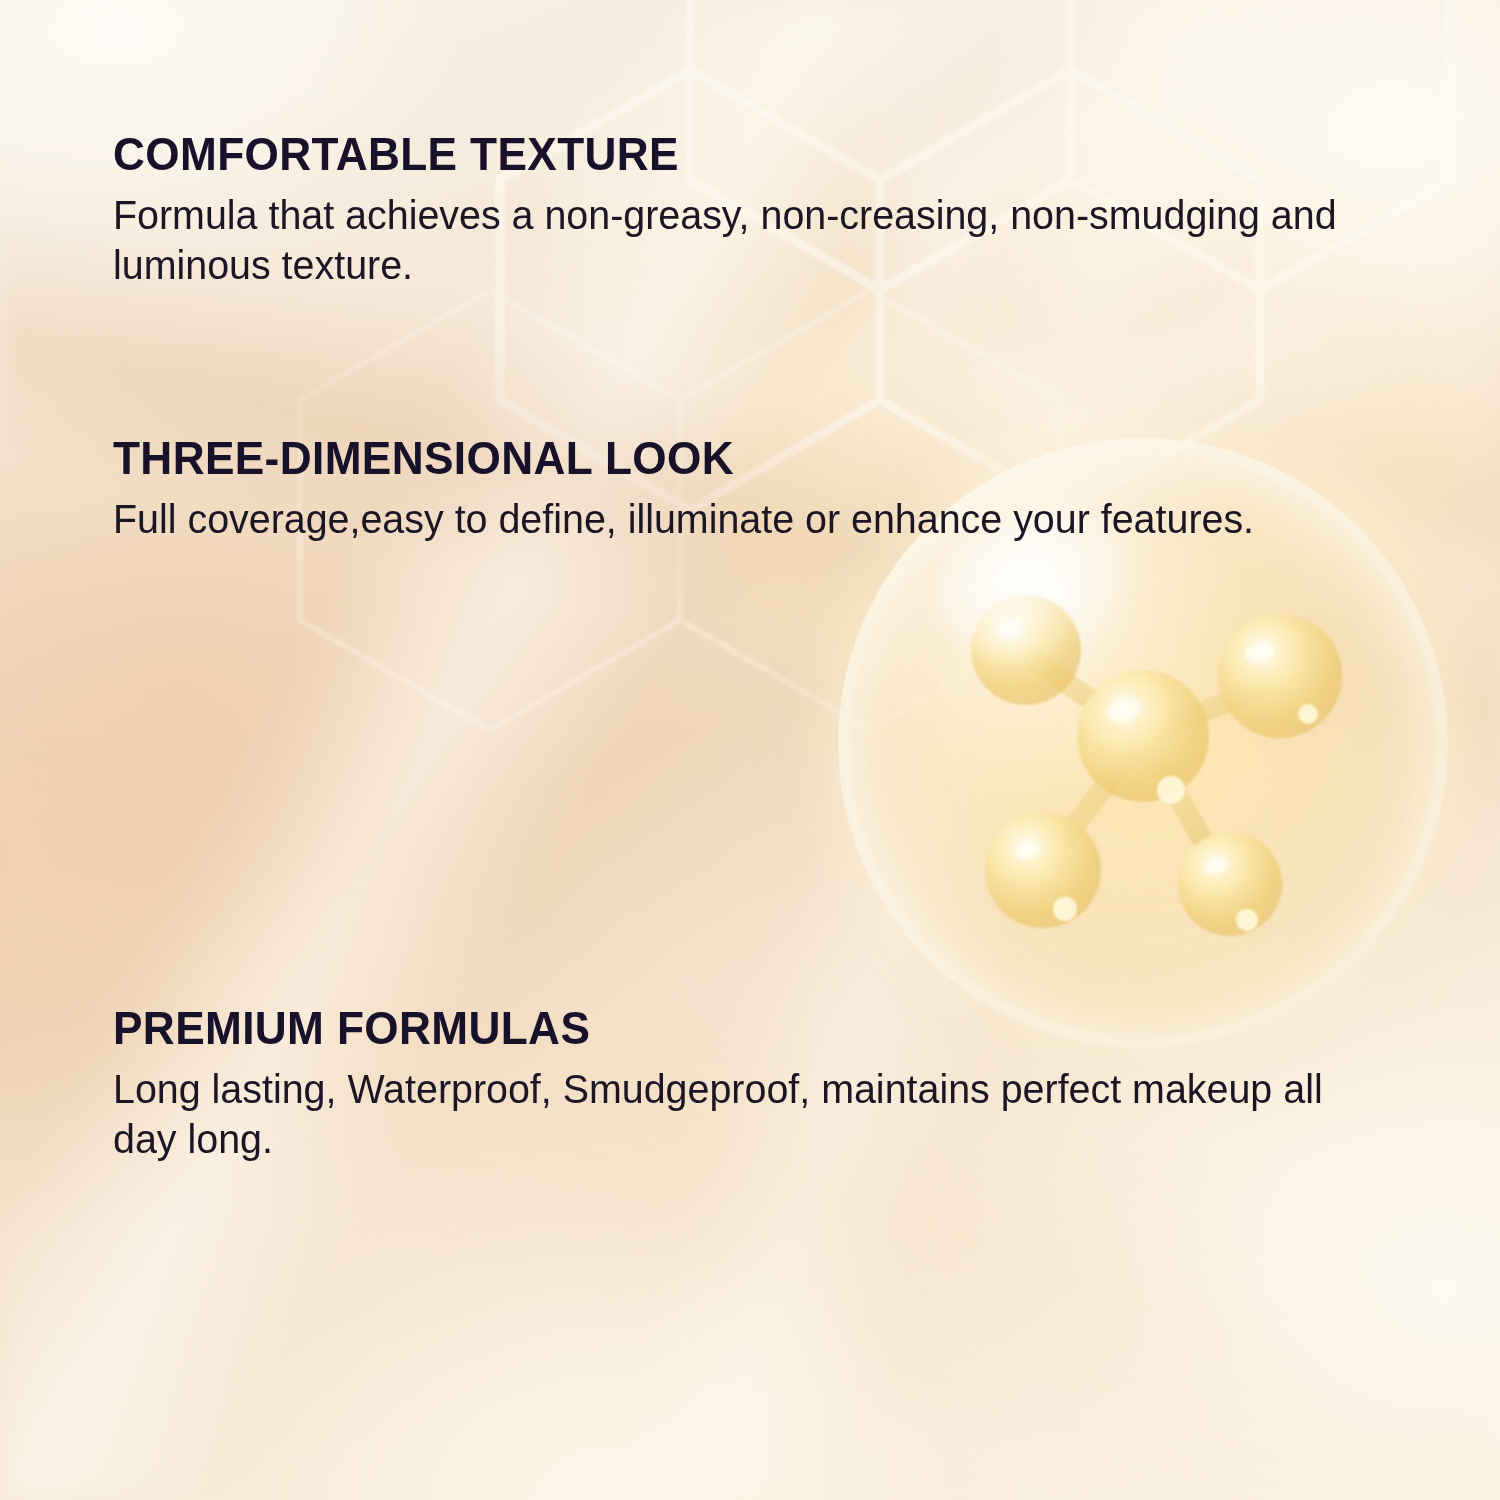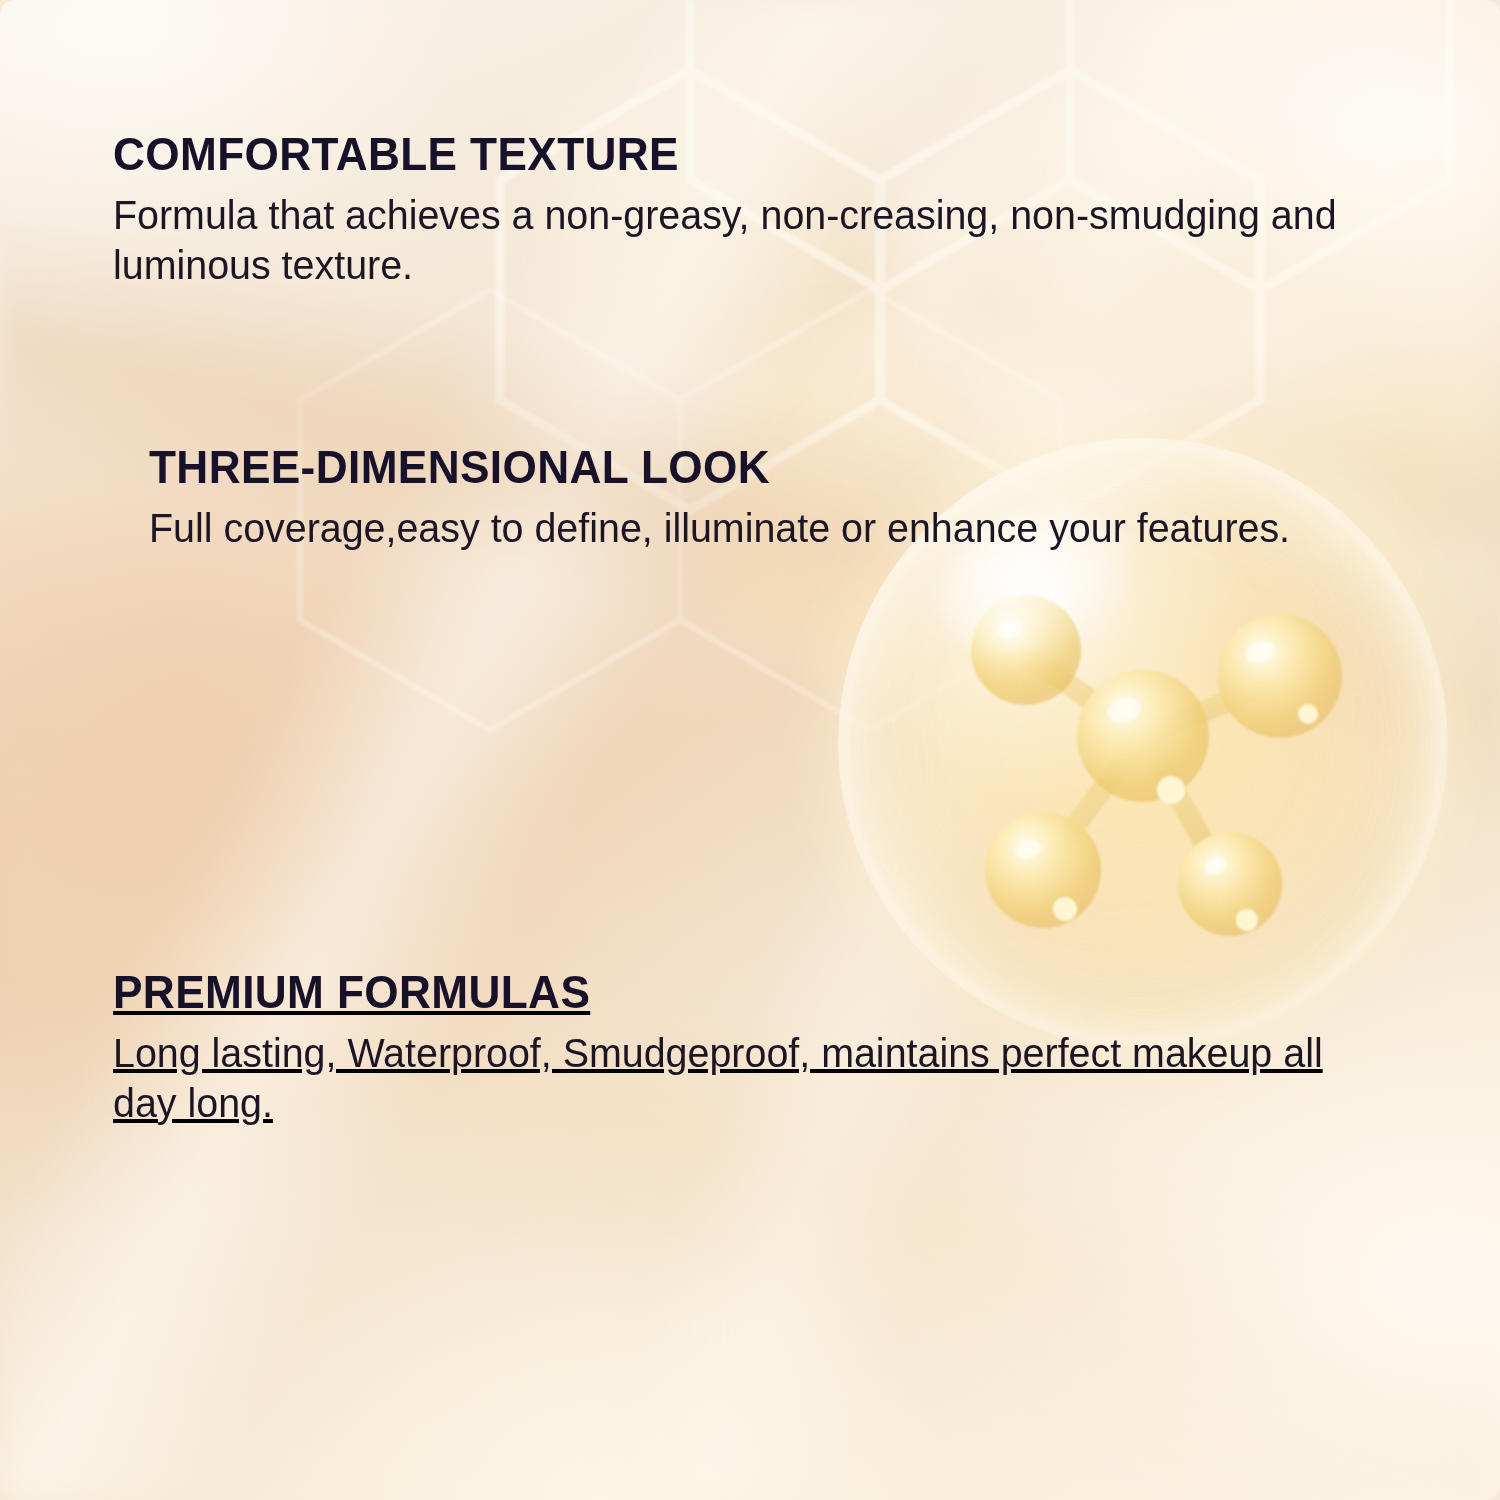--- a/index.html
+++ b/index.html
@@ -1,21 +1,21 @@
 <!DOCTYPE html>
 <html><head>
 <meta charset="utf-8">
 <style>
   html,body{margin:0;padding:0;}
   body{
     width:1500px;height:1500px;overflow:hidden;
     font-family:"Liberation Sans","DejaVu Sans",sans-serif;
     background:#f5e9d8;
   }
-  #stage{position:relative;width:1500px;height:1500px;overflow:hidden;border-radius:14px;}
+  #stage{position:relative;width:1500px;height:1500px;overflow:hidden;}
 
   
   .bg-layer{position:absolute;inset:0;pointer-events:none;}
 
   .bg-base{
     background:
       linear-gradient(160deg,
         #f8f2e8 0%,
         #f6ecdd 16%,
         #f3e2cd 34%,
@@ -122,23 +122,23 @@
     white-space:nowrap;
   }
   .feature p{
     margin:0;
     font-size:40px;line-height:1.24;
     font-weight:400;color:#1b1524;
     max-width:1300px;
     transform:scaleX(0.985);transform-origin:left top;
   }
   .f1{top:130px;}
-  .f2{top:443px;margin-left:36px;}
+  .f2{top:434px;}
   .f3{top:690px;}
-  .f4{top:968px;text-decoration:underline;}
+  .f4{top:1004px;}
   .f5{top:1258px;}
 </style>
 </head>
 <body>
 
 <div id="stage">
 
   <div class="bg-layer bg-base"></div>
   <div class="bg-layer bg-peach"></div>
 

